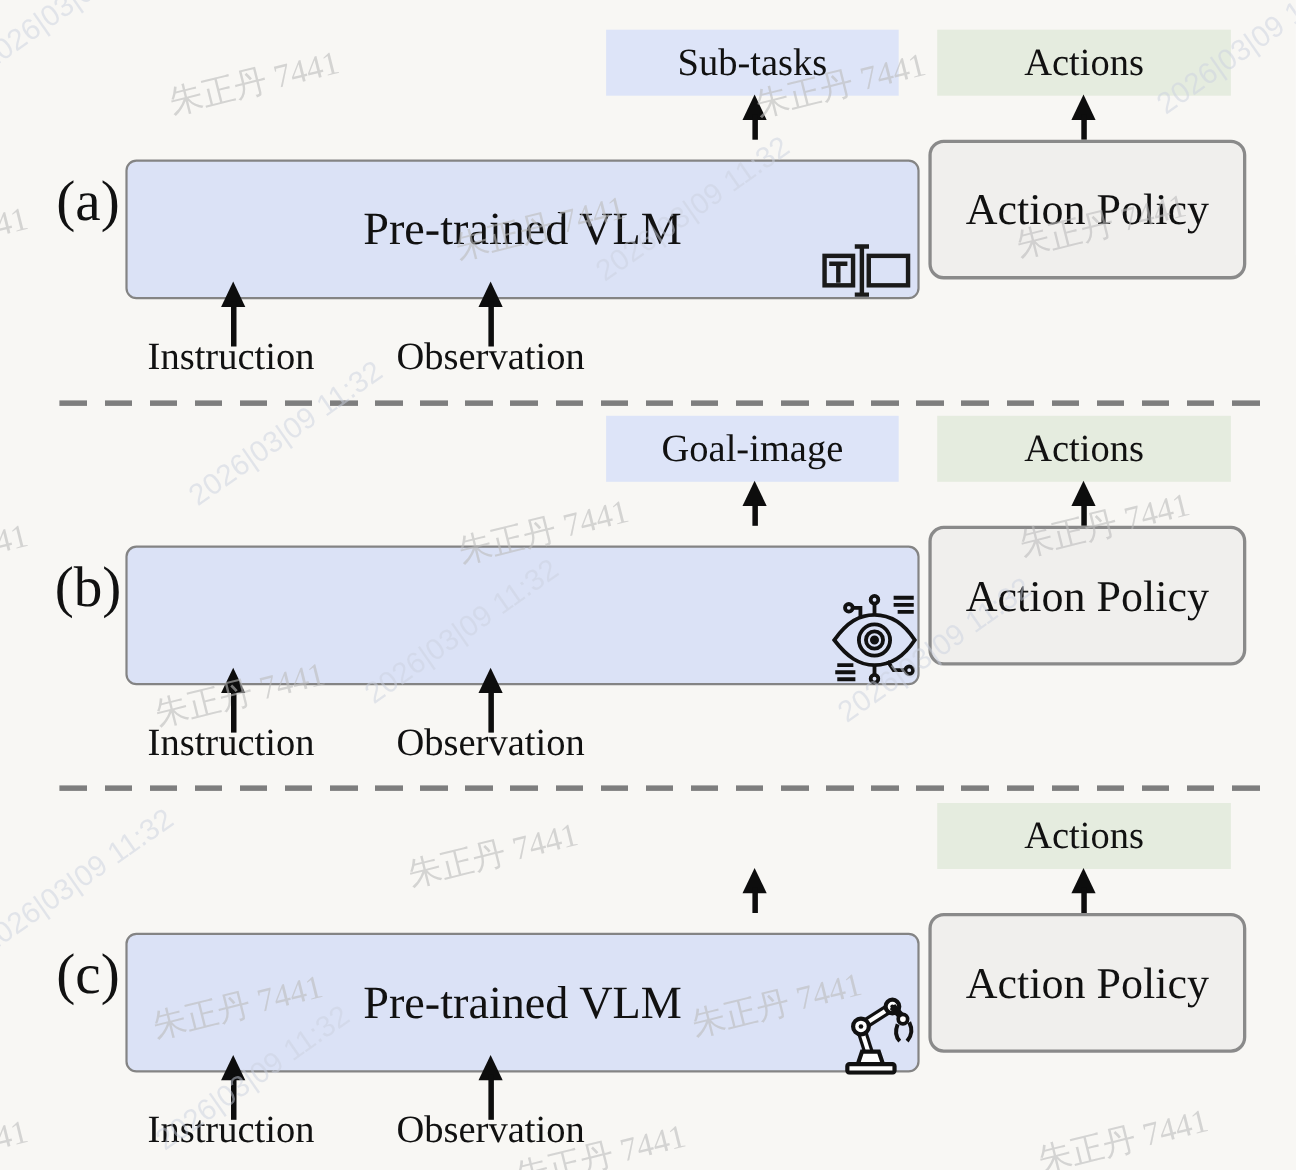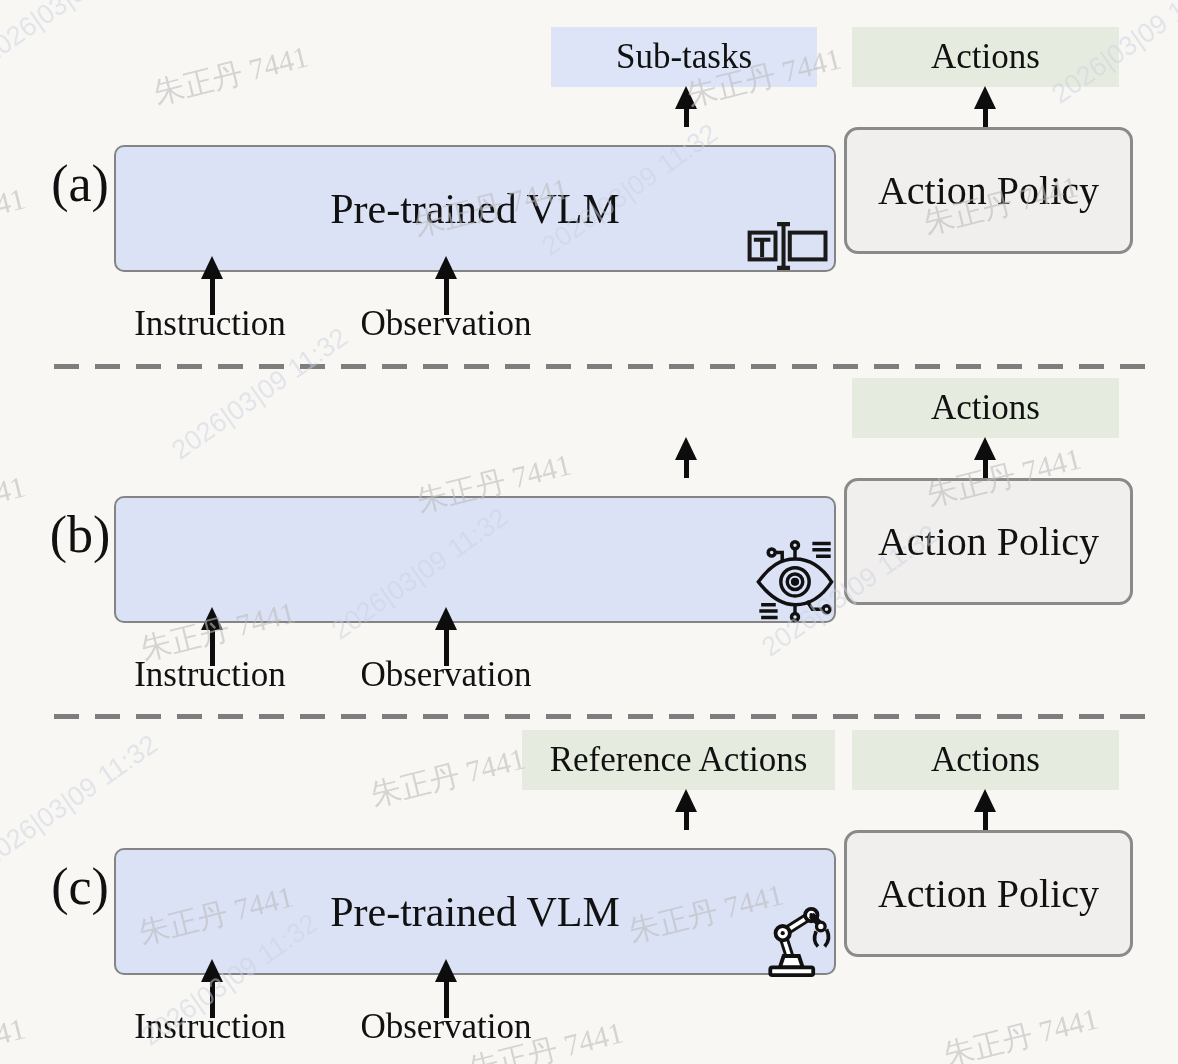--- a/index.html
+++ b/index.html
@@ -113,20 +113,23 @@
 
     <div class="in-label left">Instruction</div>
     <div class="in-label right">Observation</div>
   </section>
 
   <div class="divider" style="top:364px;"></div>
 
   <section class="panel panel-b" style="top:351px; height:352px;">
     <div class="panel-tag">(b)</div>
 
+    <div class="out-label out-main bg-blue">
+      <span>Goal-image</span>
+    </div>
     <div class="out-label out-policy bg-green">
       <span>Actions</span>
     </div>
 
     <div class="arrow-head" style="left:675px; top:86px;"></div>
     <div class="arrow-stem" style="left:684px; top:104px; height:23px;"></div>
     <div class="arrow-head" style="left:974px; top:86px;"></div>
     <div class="arrow-stem" style="left:983px; top:104px; height:23px;"></div>
 
     <div class="main-box">
@@ -161,23 +164,20 @@
 
     <div class="in-label left">Instruction</div>
     <div class="in-label right">Observation</div>
   </section>
 
   <div class="divider" style="top:714px;"></div>
 
   <section class="panel panel-c" style="top:703px; height:361px;">
     <div class="panel-tag">(c)</div>
 
-    <div class="out-label out-main bg-green">
-      <span>Reference Actions</span>
-    </div>
     <div class="out-label out-policy bg-green">
       <span>Actions</span>
     </div>
 
     <div class="arrow-head" style="left:675px; top:86px;"></div>
     <div class="arrow-stem" style="left:684px; top:104px; height:23px;"></div>
     <div class="arrow-head" style="left:974px; top:86px;"></div>
     <div class="arrow-stem" style="left:983px; top:104px; height:23px;"></div>
 
     <div class="main-box">

